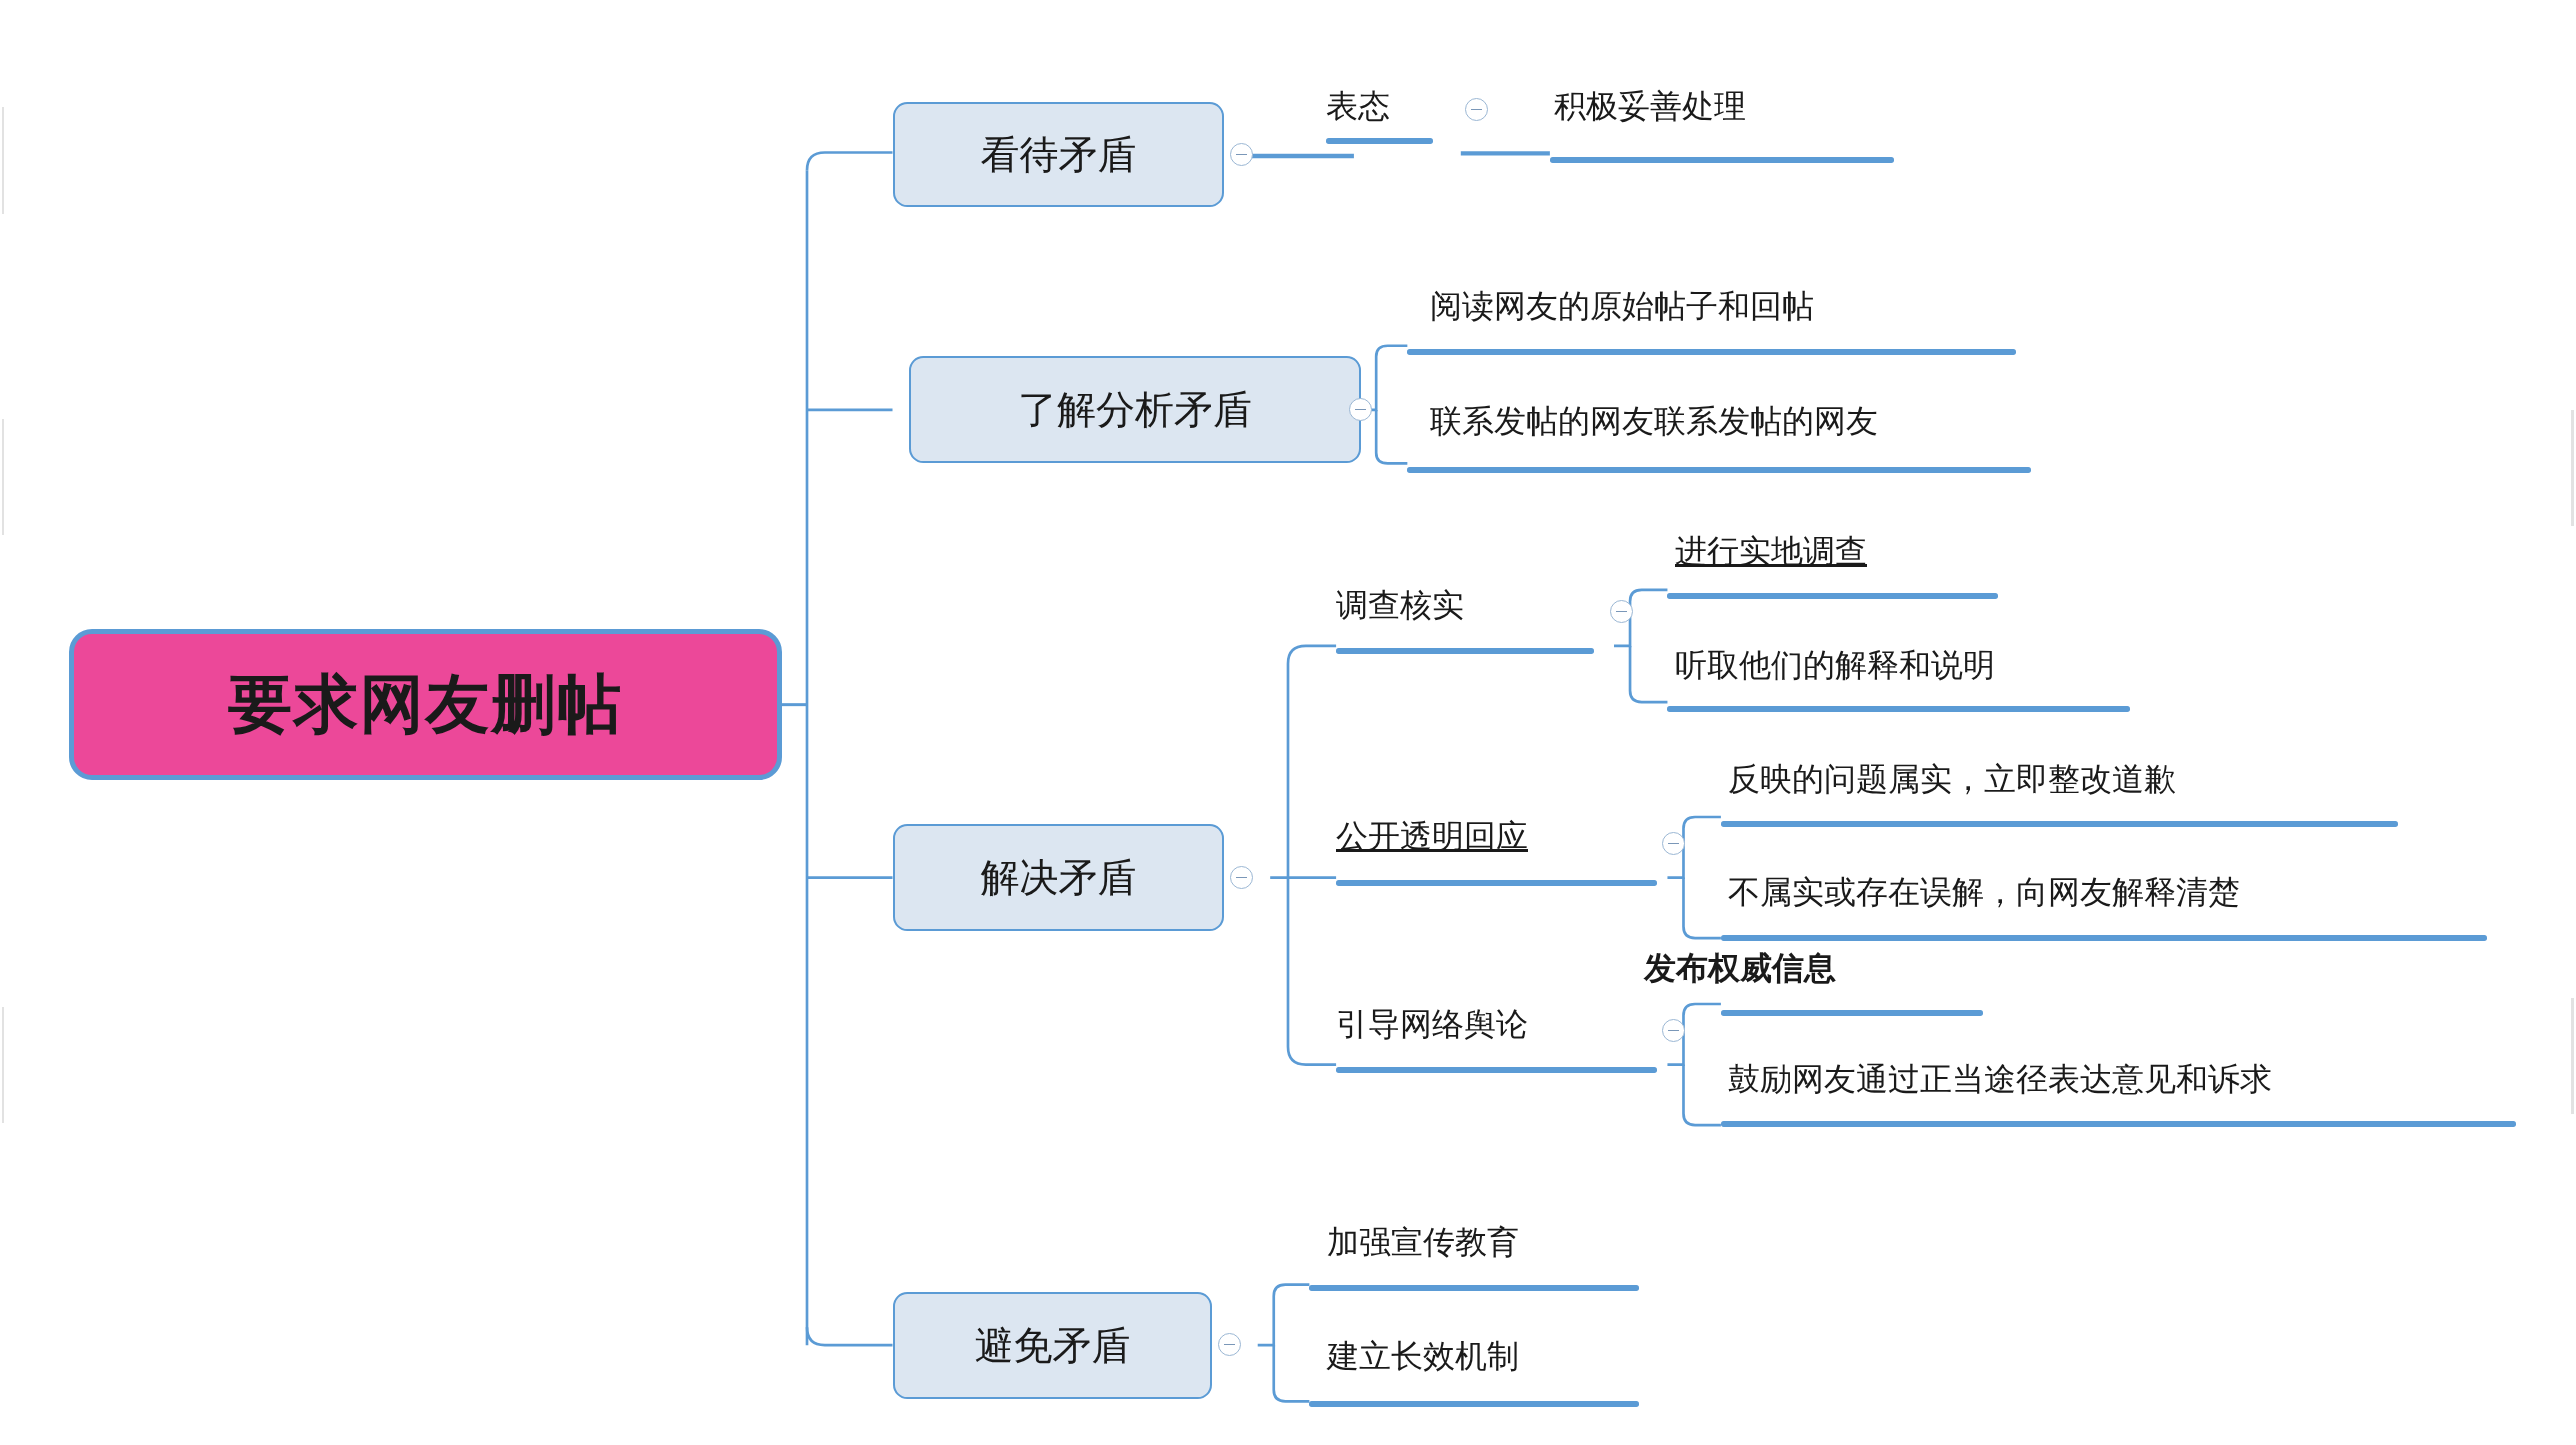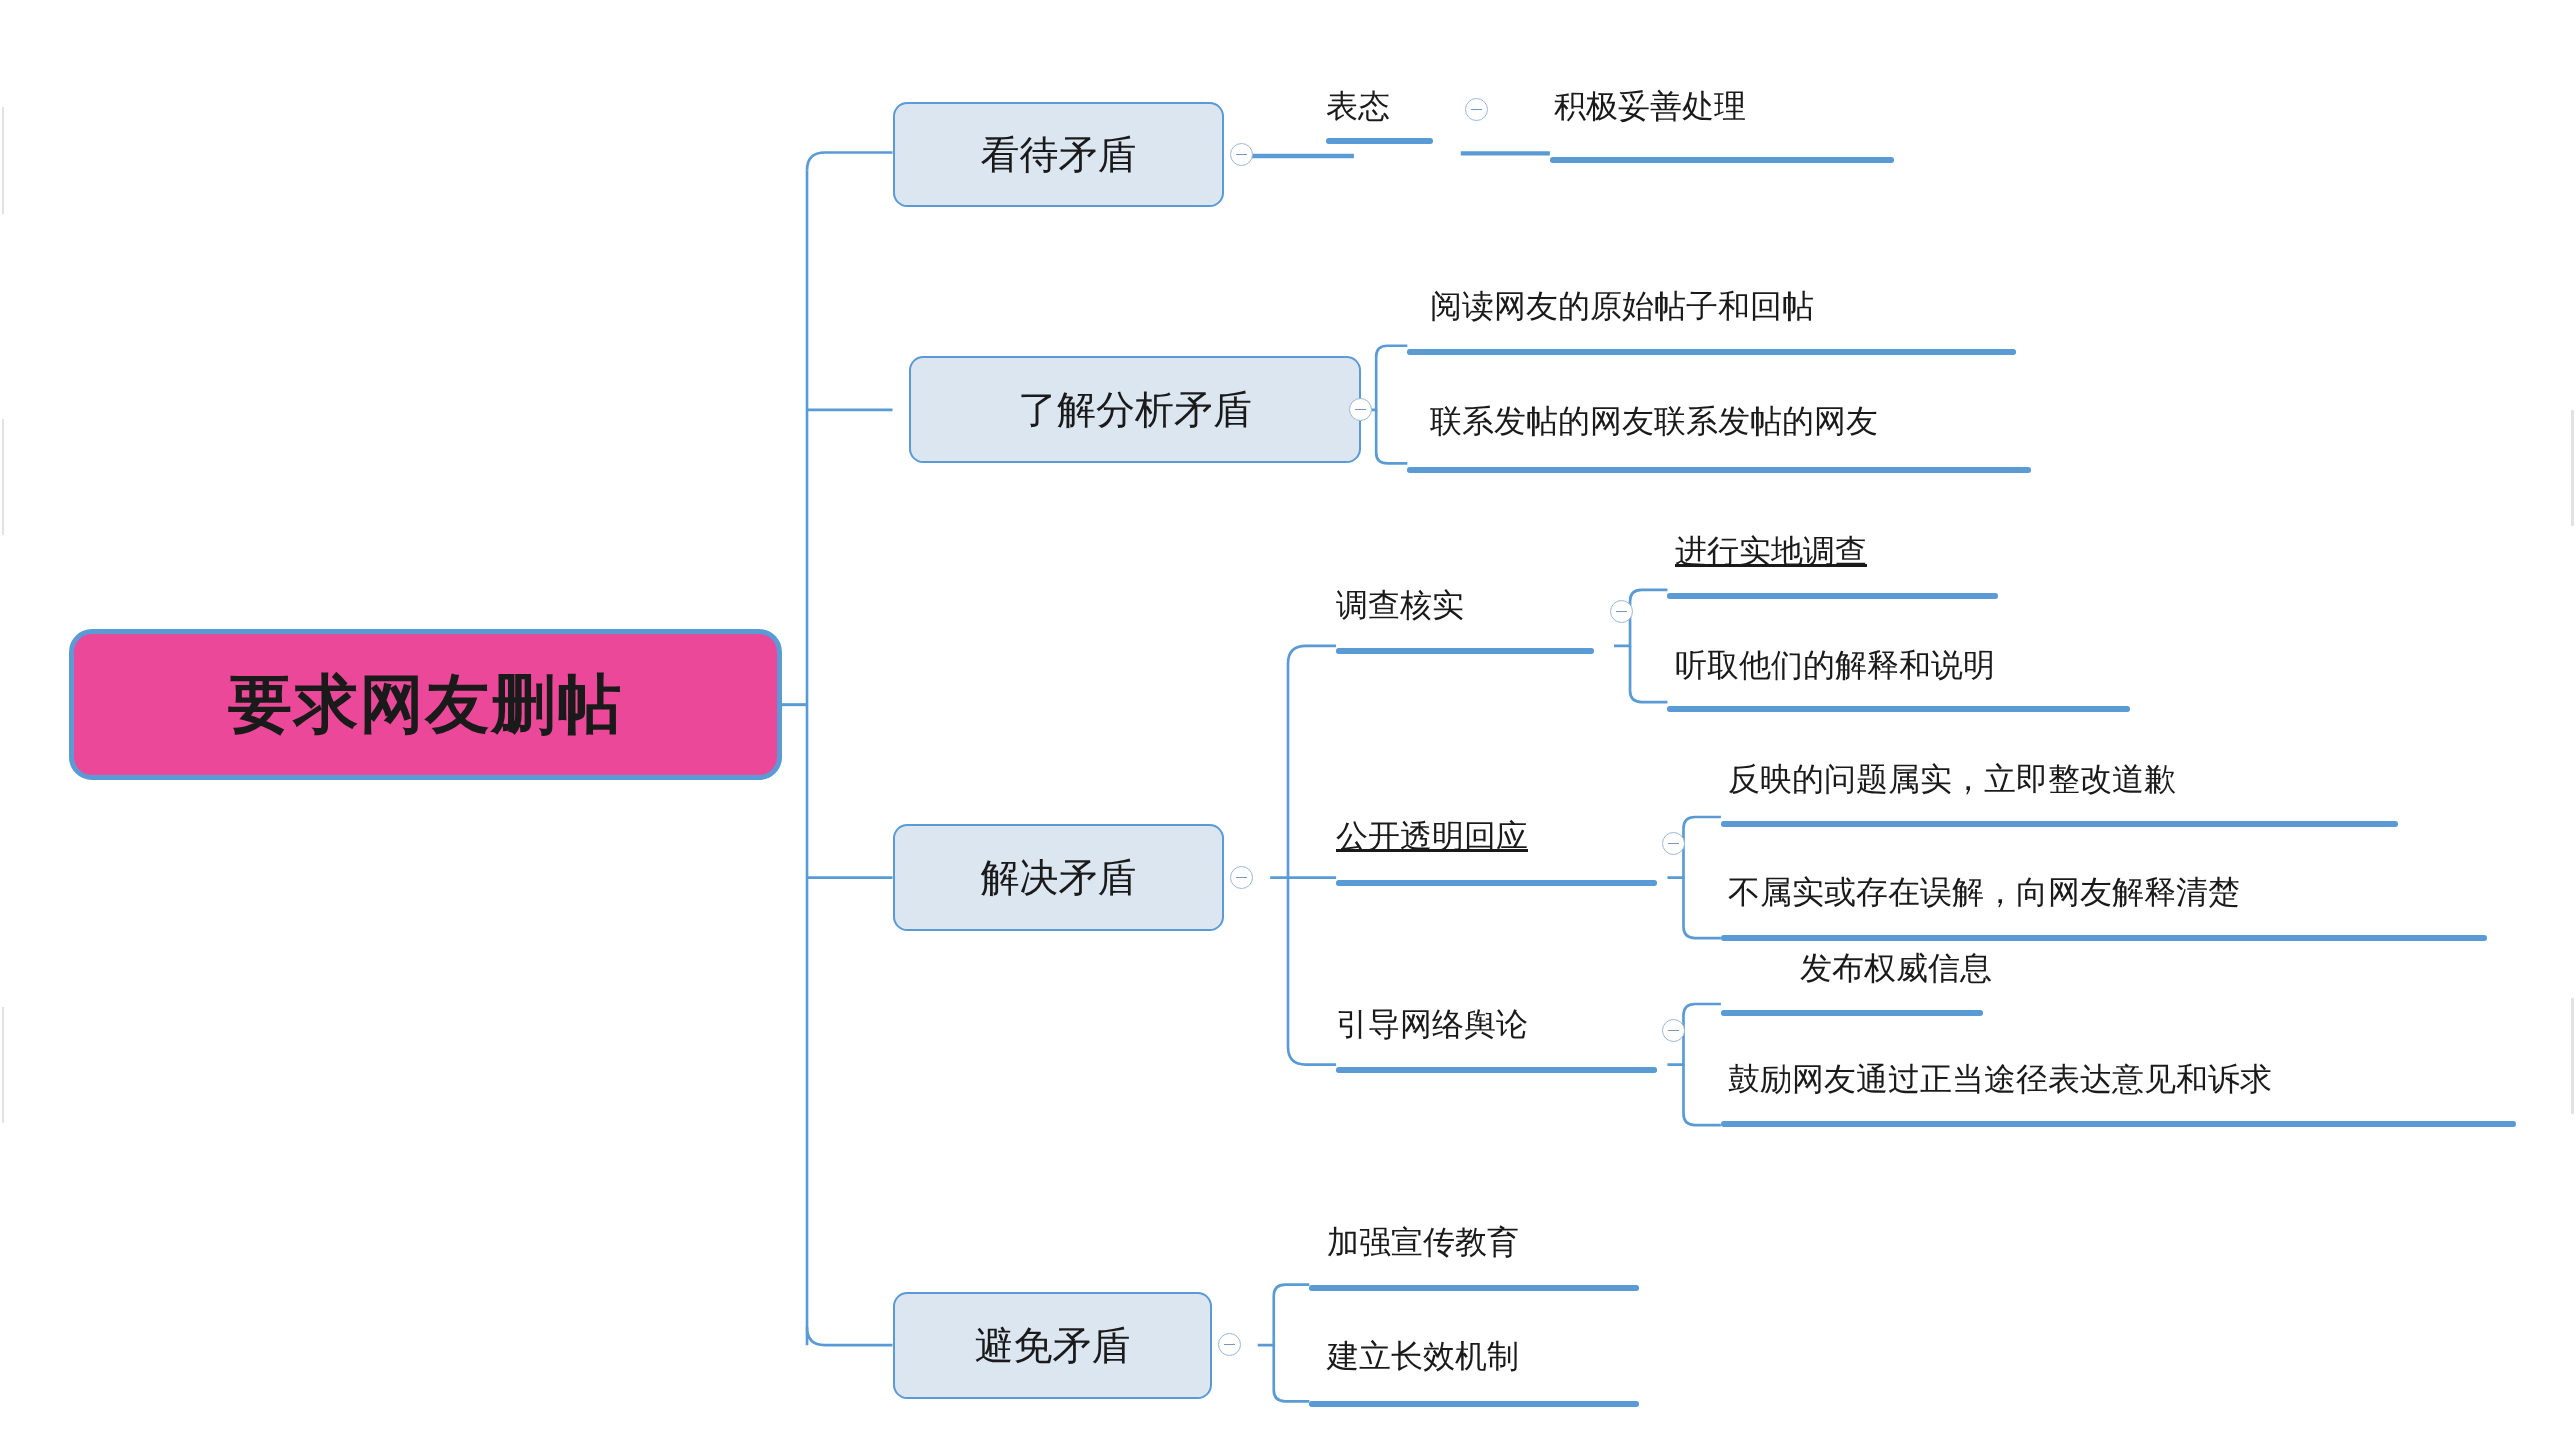--- a/index.html
+++ b/index.html
@@ -242,21 +242,21 @@
     <span>不属实或存在误解，向网友解释清楚</span>
   </div>
   <div class="underline" style="left:1721px; top:935px; width:766px;"></div>
 
   <div class="node-text" style="left:1336px; top:1007px;">
     <span>引导网络舆论</span>
   </div>
   <div class="underline" style="left:1336px; top:1067px; width:321px;"></div>
   <div class="collapse-badge" style="left:1662px; top:1019px;"></div>
 
-  <div class="node-text" style="left:1800px; top:951px;">
+  <div class="node-text" style="left:1644px; top:951px;font-weight:bold;">
     <span>发布权威信息</span>
   </div>
   <div class="underline" style="left:1721px; top:1010px; width:262px;"></div>
 
   <div class="node-text" style="left:1728px; top:1062px;">
     <span>鼓励网友通过正当途径表达意见和诉求</span>
   </div>
   <div class="underline" style="left:1721px; top:1121px; width:795px;"></div>
 
   <div class="l1-node" style="left:893px; top:1292px; width:319px; height:107px;">

